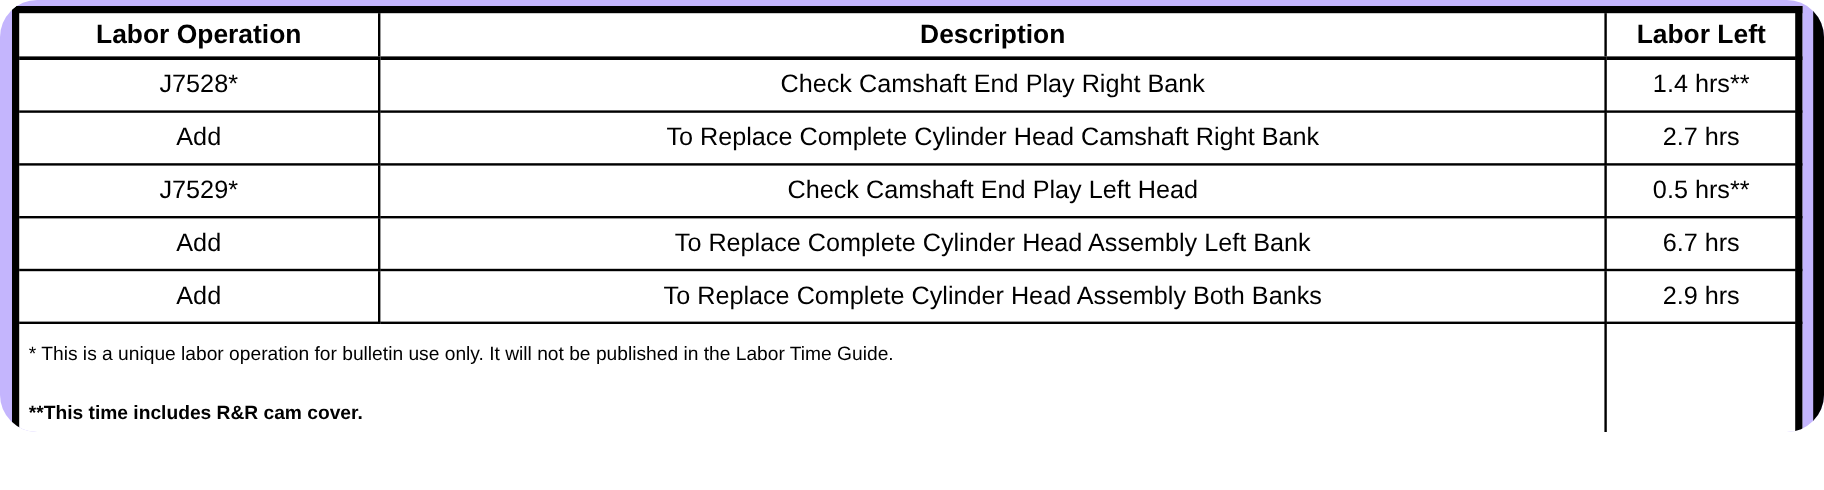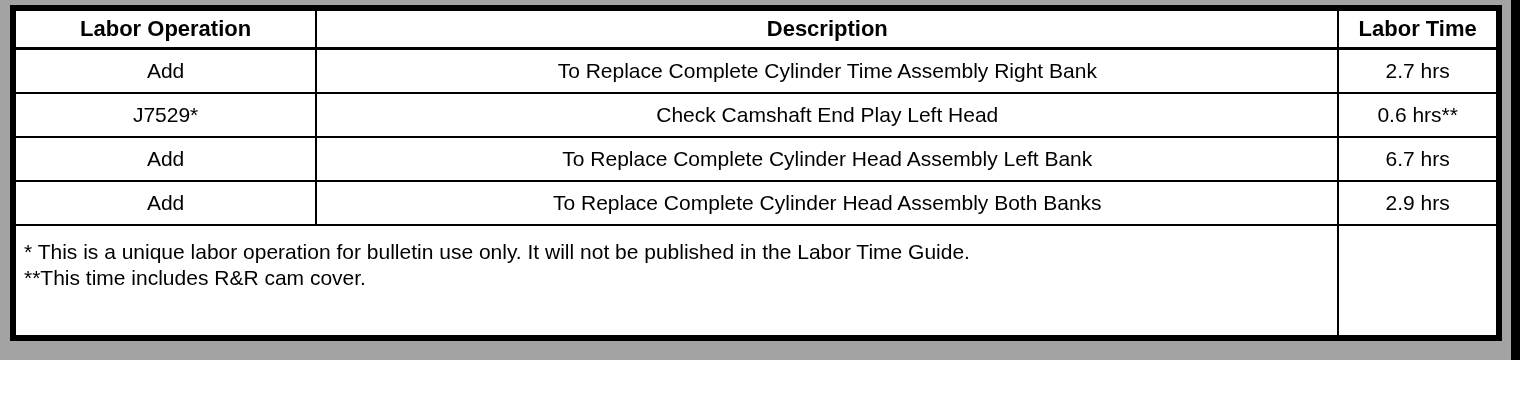--- a/index.html
+++ b/index.html
@@ -4,24 +4,25 @@
 <style>
   html, body {
     margin: 0;
     padding: 0;
     background: #ffffff;
   }
   .page {
     position: relative;
     width: 1520px;
     height: 360px;
-    background: #a3a3a3;
+    background: #c4b5fd;
     overflow: hidden;
     font-family: "Liberation Sans", sans-serif;
     color: #000000;
+    border-radius: 31px;
   }
   table.labor-table {
     position: absolute;
     left: 10px;
     top: 5px;
     width: 1492px;
     border-collapse: collapse;
     table-layout: fixed;
     background: #ffffff;
     border: 6px solid #000000;
@@ -48,24 +49,26 @@
   }
   table.labor-table td.footnote-cell {
     height: 96px;
     text-align: left;
     vertical-align: top;
     padding: 13px 8px 0 8px;
     white-space: normal;
   }
   .footnote-cell p {
     margin: 0;
-    font-size: 21px;
+    font-size: 16px;
     line-height: 26px;
   }
   .footnote-cell p + p {
+    margin-top: 23px;
+    font-weight: bold;
   }
   .col-op   { width: 302px; }
   .col-desc { width: 1018px; }
   .col-time { width: 160px; }
   .page-edge-bar {
     position: absolute;
     left: 1511px;
     top: 0;
     width: 9px;
     height: 408px;
@@ -80,33 +83,38 @@
   <table class="labor-table">
     <colgroup>
       <col class="col-op">
       <col class="col-desc">
       <col class="col-time">
     </colgroup>
     <thead>
       <tr>
         <th>Labor Operation</th>
         <th>Description</th>
-        <th>Labor Time</th>
+        <th>Labor Left</th>
       </tr>
     </thead>
     <tbody>
       <tr>
+        <td>J7528*</td>
+        <td>Check Camshaft End Play Right Bank</td>
+        <td>1.4 hrs**</td>
+      </tr>
+      <tr>
         <td>Add</td>
-        <td>To Replace Complete Cylinder Time Assembly Right Bank</td>
+        <td>To Replace Complete Cylinder Head Camshaft Right Bank</td>
         <td>2.7 hrs</td>
       </tr>
       <tr>
         <td>J7529*</td>
         <td>Check Camshaft End Play Left Head</td>
-        <td>0.6 hrs**</td>
+        <td>0.5 hrs**</td>
       </tr>
       <tr>
         <td>Add</td>
         <td>To Replace Complete Cylinder Head Assembly Left Bank</td>
         <td>6.7 hrs</td>
       </tr>
       <tr>
         <td>Add</td>
         <td>To Replace Complete Cylinder Head Assembly Both Banks</td>
         <td>2.9 hrs</td>

